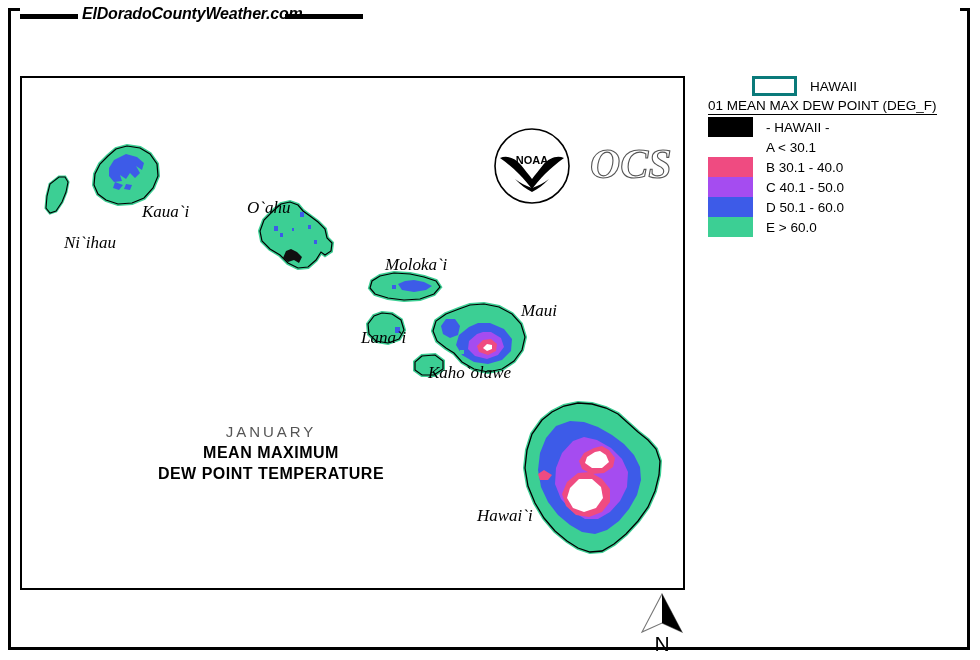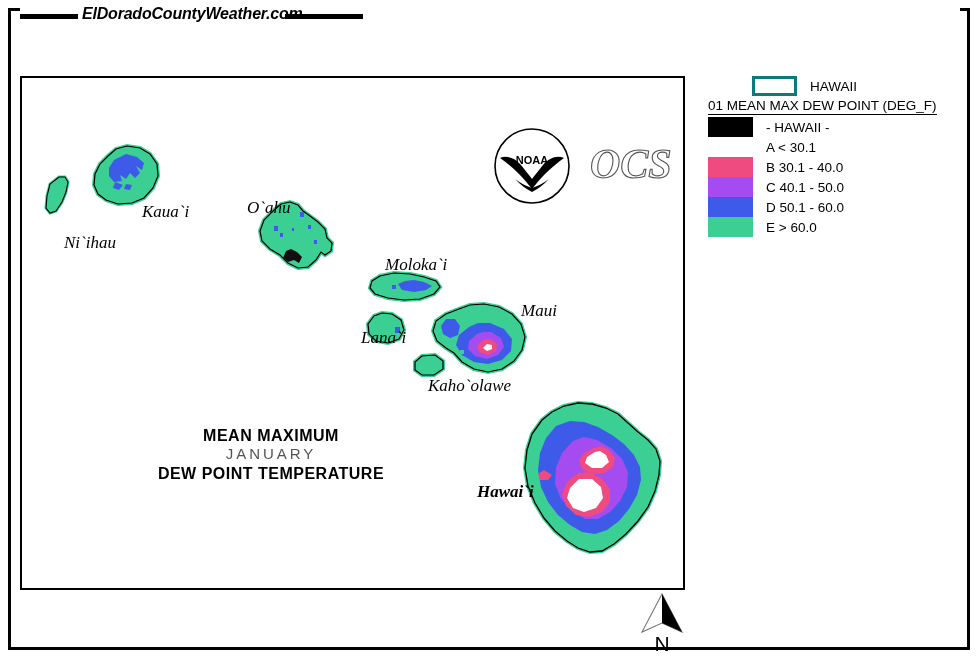--- a/index.html
+++ b/index.html
@@ -228,26 +228,26 @@
                L581,420 L579,409 L570,401 Z" fill="#ffffff"></path>
     </g>
   </svg>
 
   <div class="island-label" style="left:42px;top:140px;margin-top:15px;">Ni`ihau</div>
   <div class="island-label" style="left:120px;top:124px;">Kaua`i</div>
   <div class="island-label" style="left:225px;top:120px;">O`ahu</div>
   <div class="island-label" style="left:363px;top:177px;">Moloka`i</div>
   <div class="island-label" style="left:339px;top:250px;">Lana`i</div>
   <div class="island-label" style="left:499px;top:223px;">Maui</div>
-  <div class="island-label" style="left:406px;top:298px;">Kaho`olawe</div>
-  <div class="island-label" style="left:455px;top:404px;font-weight:bold;">Hawai`i</div>
+  <div class="island-label" style="left:406px;top:285px;">Kaho`olawe</div>
+  <div class="island-label" style="left:455px;top:428px;">Hawai`i</div>
 
   <div id="map-title">
+    <div id="title-month">JANUARY</div>
     <div id="title-line1">MEAN MAXIMUM</div>
-    <div id="title-month">JANUARY</div>
     <div id="title-line2">DEW POINT TEMPERATURE</div>
   </div>
 
   <svg id="noaa-logo" width="78" height="78" viewBox="0 0 78 78">
     <circle cx="39" cy="39" r="37" fill="#fff" stroke="#000" stroke-width="1.6"></circle>
     <path d="M7,31 C14,28 22,31 28,38 C32,43 36,48 39,52 C42,48 46,43 50,38
              C56,31 64,28 71,31 C64,36 58,41 52,47 C47,52 43,57 39,62
              C35,57 31,52 26,47 C20,41 14,36 7,31 Z" fill="#000"></path>
     <path d="M22,52 C27,56 33,59 39,61 C45,59 51,56 56,52
              C50,58 45,62 39,65 C33,62 28,58 22,52 Z" fill="#000"></path>

